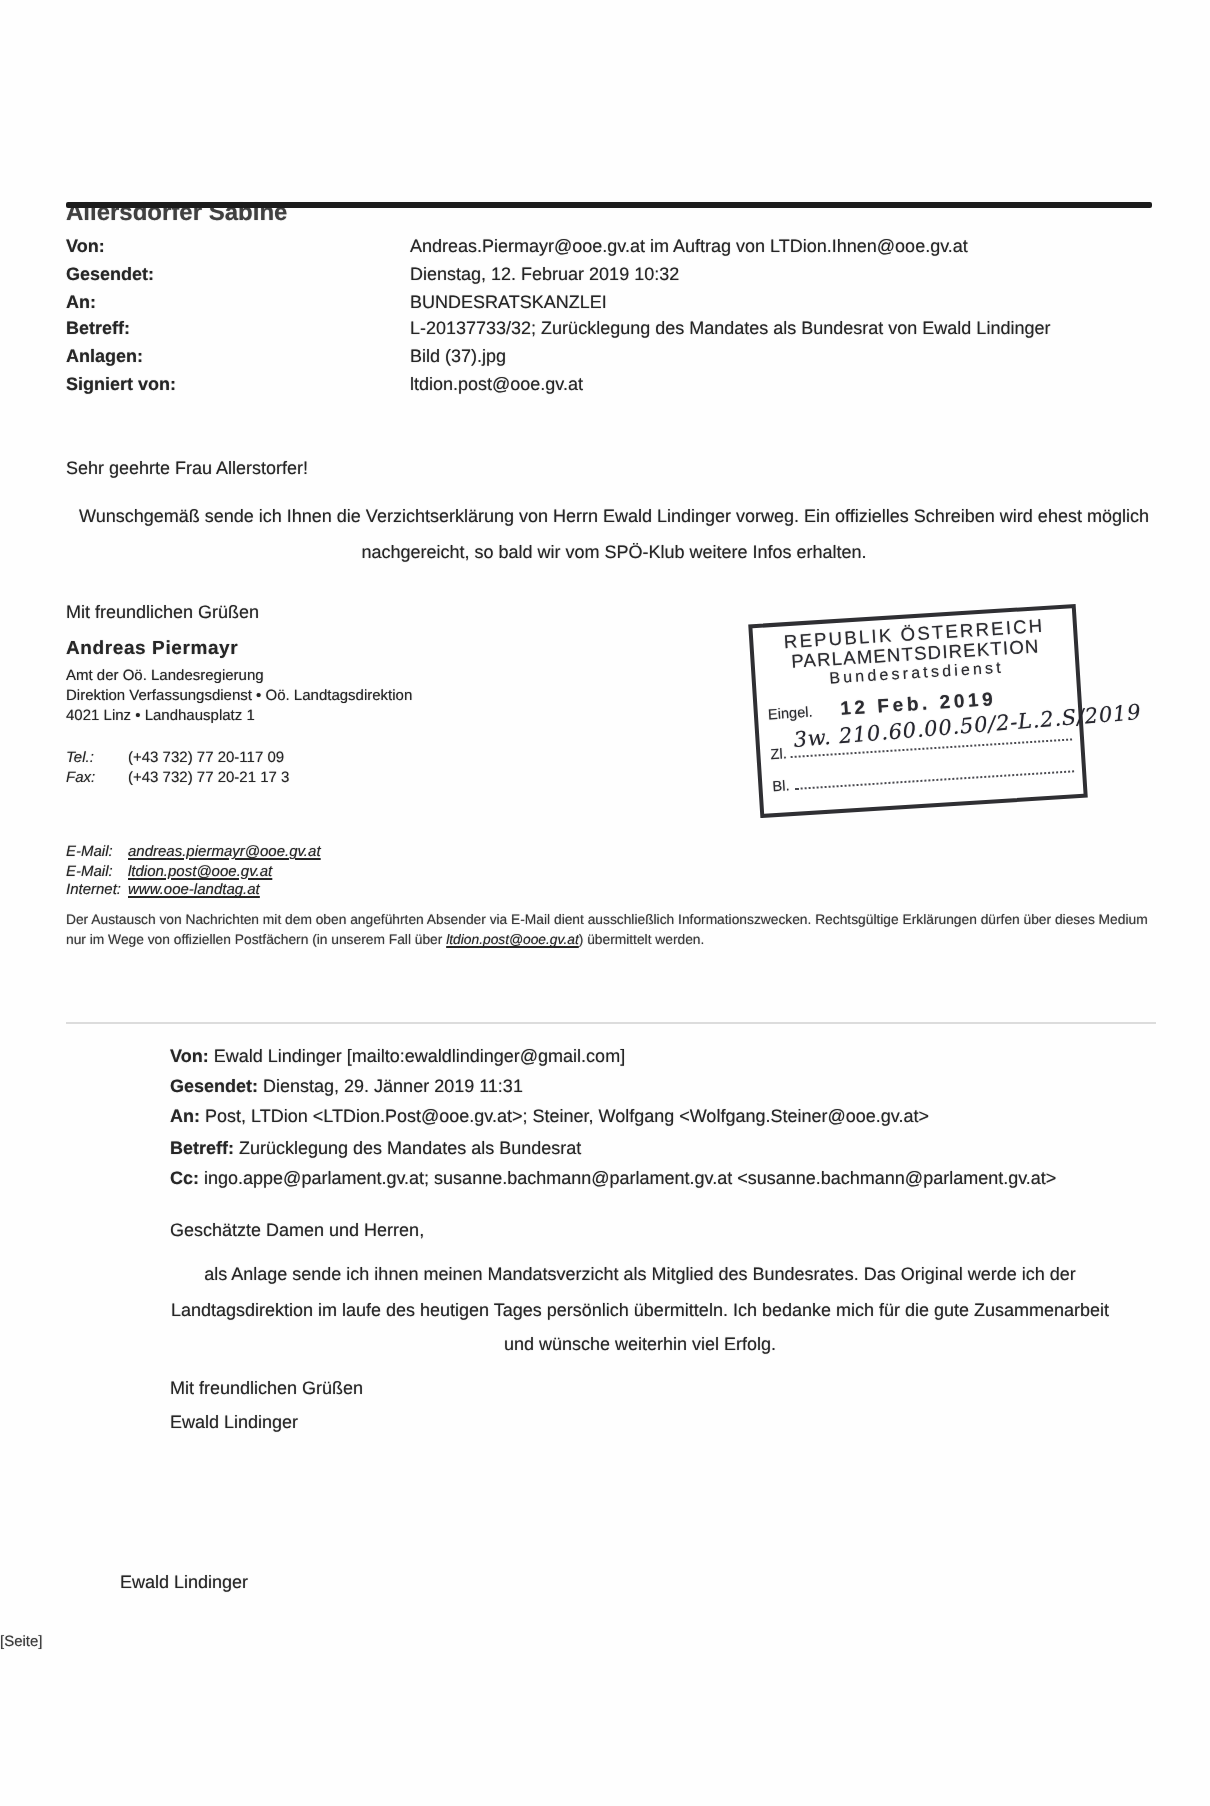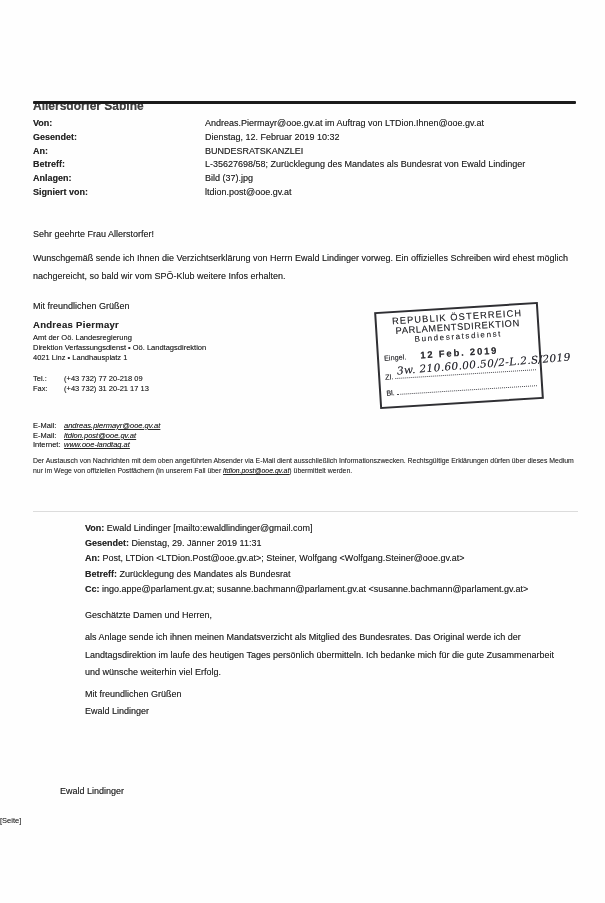--- a/index.html
+++ b/index.html
@@ -16,31 +16,31 @@
   
   .doc-title{left:33px;top:83px;font-size:12px;font-weight:bold;color:#404040;margin-top:16px;}
   .title-rule{left:33px;top:101px;width:543px;height:3px;background:#1c1c1c;border-radius:1px;}
 
   
   .meta{left:33px;top:117px;width:545px;font-size:9px;}
   .meta-row{display:flex;height:13.8px;line-height:13.8px;}
   .meta-label{width:172px;font-weight:bold;flex:none;}
   .meta-value{flex:1;white-space:nowrap;}
 
-  .txt9{font-size:9px;line-height:17.5px;}
+  .txt9{font-size:9px;line-height:17.5px;text-align:center;}
   .greeting{left:33px;top:226px;}
   .body-para{left:33px;top:250px;width:548px;}
   .closing{left:33px;top:298px;}
 
   
   .sig-name{left:33px;top:319px;font-size:9.5px;font-weight:bold;letter-spacing:0.3px;}
   .sig-block{left:33px;top:333px;font-size:7.5px;line-height:10px;}
   .contact{left:33px;top:374px;font-size:7.5px;line-height:10px;}
   .crow{display:flex;}
-  .clabel{width:31px;flex:none;}
+  .clabel{width:31px;flex:none;font-style:italic;}
   .emails{left:33px;top:421px;font-size:7.5px;line-height:9.7px;}
   .link{text-decoration:underline;color:#262626;font-style:italic;}
   .privacy{left:33px;top:436px;font-size:7.5px;}
   .disclaimer{left:33px;top:456px;width:546px;font-size:6.9px;line-height:10px;color:#3a3a3a;}
 
   
   .stamp{
     left:377px;top:307px;width:164px;height:97px;
     border:2px solid #2f2f33;transform:rotate(-3.6deg);
     box-sizing:border-box;padding:3px 4px 2px 5px;color:#2c2c31;background:rgba(255,255,255,0.6);
@@ -89,21 +89,21 @@
     <div class="meta-row">
       <span class="meta-label">Gesendet:</span>
       <span class="meta-value">Dienstag, 12. Februar 2019 10:32</span>
     </div>
     <div class="meta-row">
       <span class="meta-label">An:</span>
       <span class="meta-value">BUNDESRATSKANZLEI</span>
     </div>
     <div class="meta-row">
       <span class="meta-label">Betreff:</span>
-      <span class="meta-value">L-35627698/58; Zurücklegung des Mandates als Bundesrat von Ewald Lindinger</span>
+      <span class="meta-value">L-20137733/32; Zurücklegung des Mandates als Bundesrat von Ewald Lindinger</span>
     </div>
     <div class="meta-row">
       <span class="meta-label">Anlagen:</span>
       <span class="meta-value">Bild (37).jpg</span>
     </div>
     <div class="meta-row">
       <span class="meta-label">Signiert von:</span>
       <span class="meta-value">ltdion.post@ooe.gv.at</span>
     </div>
   </div>
@@ -115,25 +115,25 @@
   <div class="abs sig-name">Andreas Piermayr</div>
   <div class="abs sig-block">
     <div>Amt der Oö. Landesregierung</div>
     <div>Direktion Verfassungsdienst  •  Oö. Landtagsdirektion</div>
     <div>4021 Linz  •  Landhausplatz 1</div>
   </div>
 
   <div class="abs contact">
     <div class="crow">
       <span class="clabel">Tel.:</span>
-      <span>(+43 732) 77 20-218 09</span>
+      <span>(+43 732) 77 20-117 09</span>
     </div>
     <div class="crow">
       <span class="clabel">Fax:</span>
-      <span>(+43 732) 31 20-21 17 13</span>
+      <span>(+43 732) 77 20-21 17 3</span>
     </div>
   </div>
 
   <div class="abs emails">
     <div class="crow">
       <span class="clabel">E-Mail:</span>
       <span class="link">andreas.piermayr@ooe.gv.at</span>
     </div>
     <div class="crow">
       <span class="clabel">E-Mail:</span>

